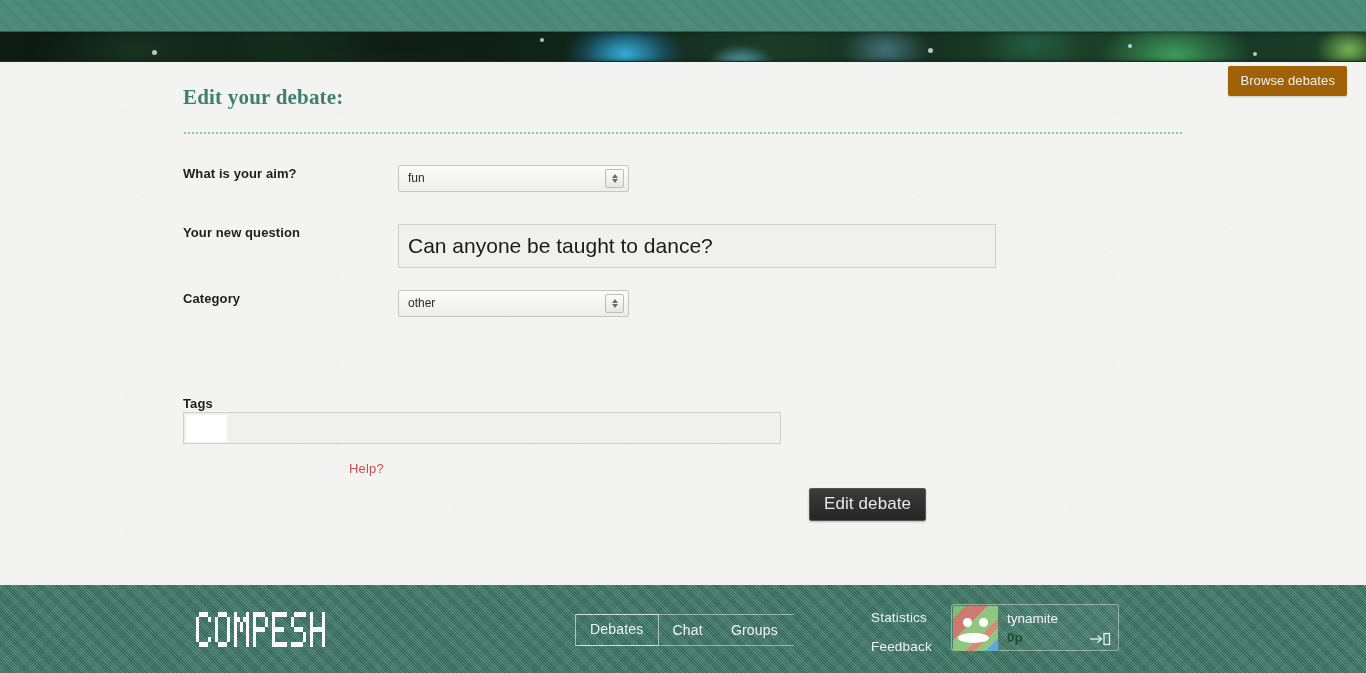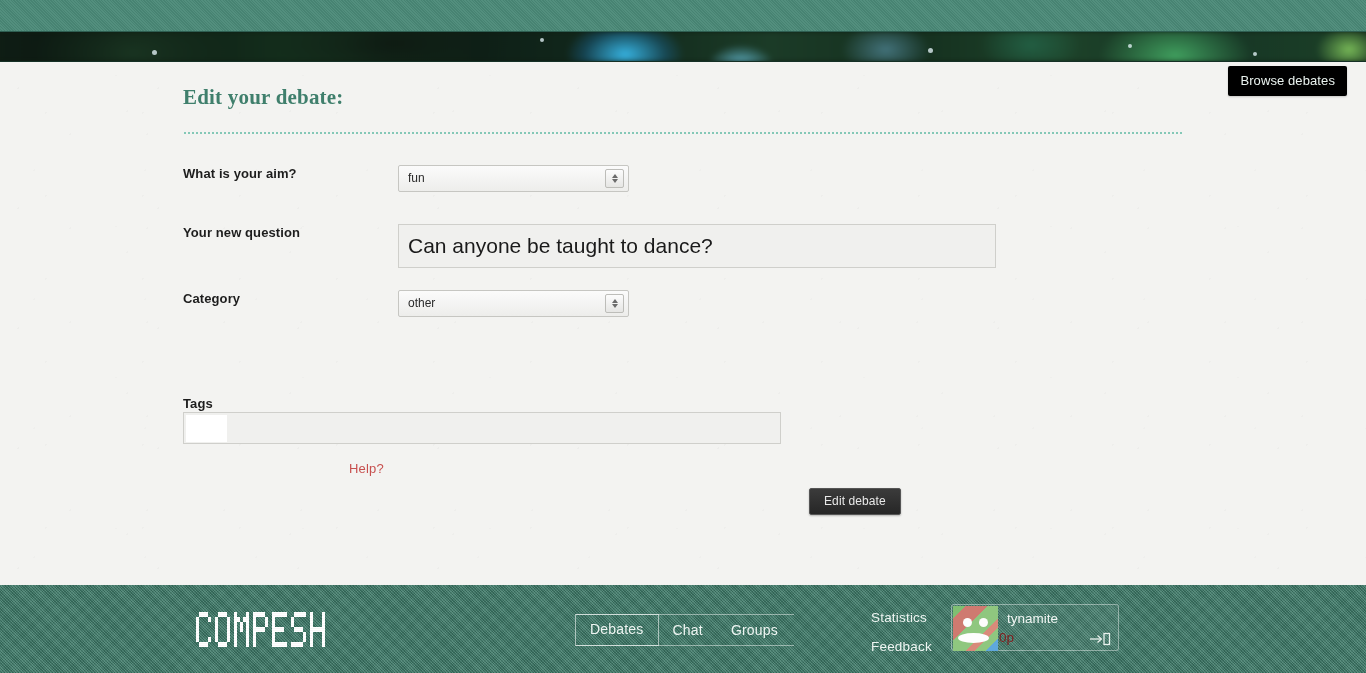--- a/index.html
+++ b/index.html
@@ -82,21 +82,21 @@
     border-radius: 50%;
     background: rgba(235,250,255,.75);
     filter: blur(.6px);
   }
 
   
   .browse-btn {
     position: absolute;
     right: 19px; top: 66px;
     padding: 7px 12px 8px;
-    background: #000000;
+    background: #a16207;
     color: #eaf3ef;
     font-size: 13px;
     line-height: 15px;
     letter-spacing: .1px;
     border-radius: 2px;
     cursor: pointer;
     z-index: 20;
     box-shadow: 0 1px 2px rgba(0,0,0,.18);
   }
 
@@ -217,21 +217,21 @@
     background: #ffffff;
   }
 
   .submit-wrap { margin-top: 44px; padding-left: 626px; }
   .submit-btn {
     display: inline-block;
     background: linear-gradient(#3b3b3b, #262626);
     color: #e8e8e8;
     border: 1px solid #555;
     border-radius: 2px;
-    font-size: 12px;
+    font-size: 17px;
     padding: 5px 14px 6px;
     cursor: pointer;
     box-shadow: 0 1px 2px rgba(0,0,0,.25);
     letter-spacing: .1px;
   }
 
   
   .footer {
     position: absolute;
     left: 0; top: 585px;
@@ -366,24 +366,25 @@
   }
   .uname {
     position: absolute;
     left: 55px; top: 5px;
     color: #f0f6f3;
     font-size: 13.5px;
     line-height: 17px;
   }
   .upts {
     position: absolute;
-    left: 47px; top: 24px;
-    color: #7f1d1d;
+    left: 55px; top: 24px;
+    color: #14532d;
     font-size: 13.5px;
     line-height: 17px;
+    font-weight: bold;
   }
   .logout-icon {
     position: absolute;
     right: 7px; top: 27px;
     width: 22px; height: 14px;
     color: #e9f2ee;
   }
 </style>
 </head>
 <body>

